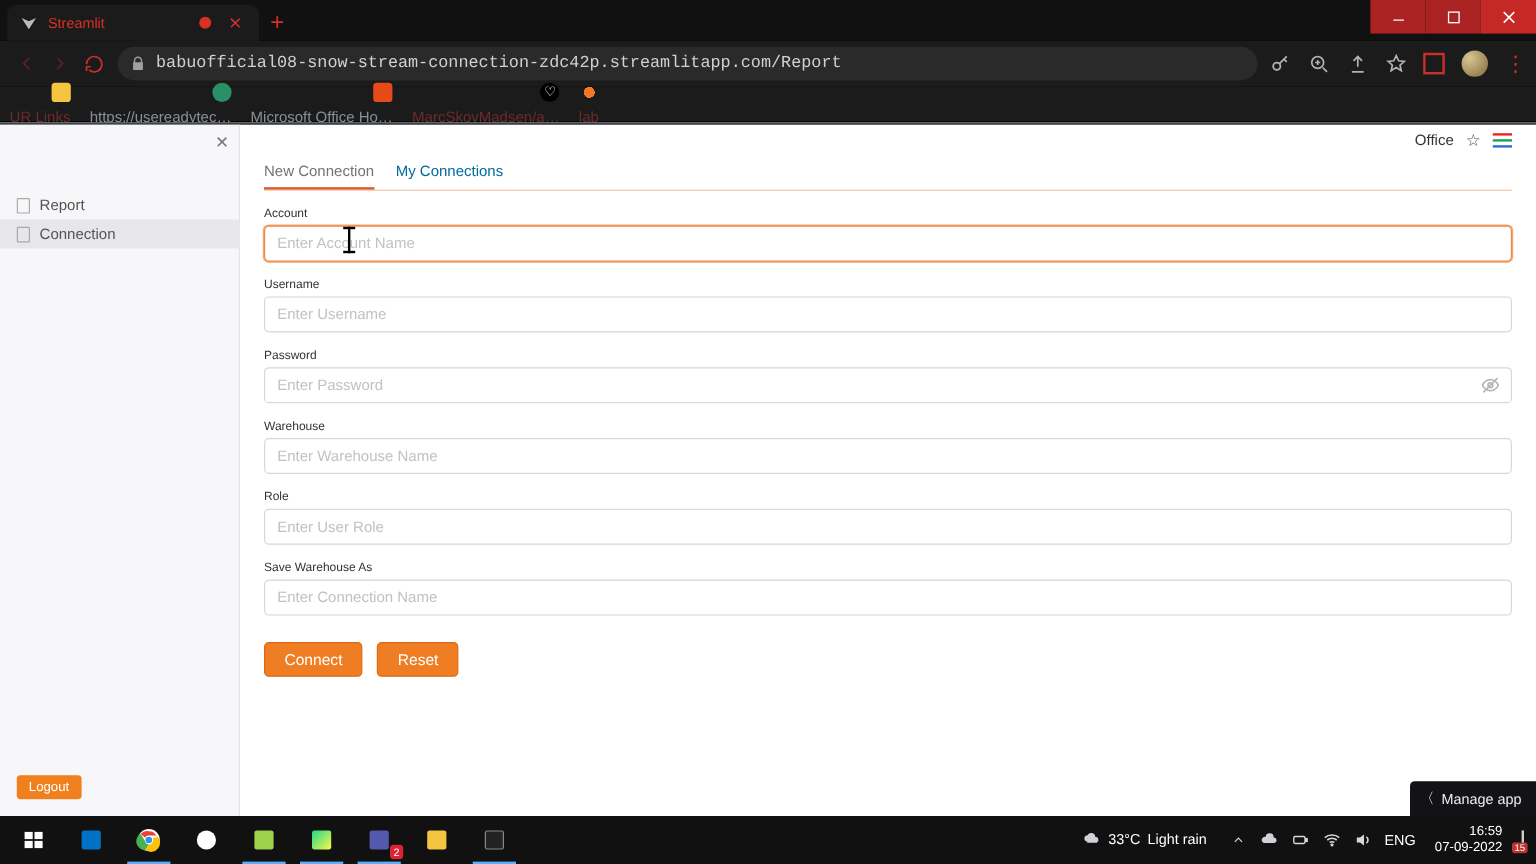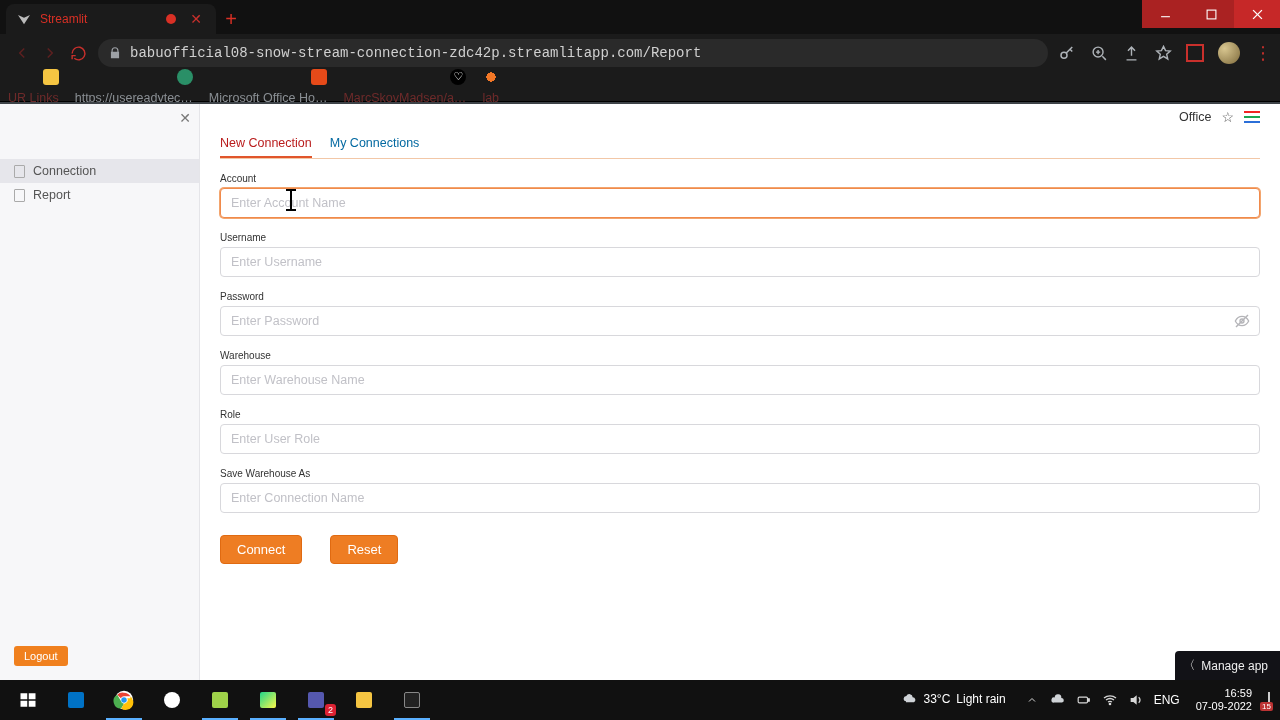--- a/index.html
+++ b/index.html
@@ -47,28 +47,28 @@
   .logout { background:#f0801e; color:#fff; font-size:11px; border:none; border-radius:3px; padding:4px 10px; cursor:pointer; }
   .main { flex:1; padding:0 20px 20px 20px; position:relative; overflow:auto; }
   .sl-head { display:flex; justify-content:flex-end; align-items:center; height:26px; gap:10px; font-size:12.5px; color:#333; }
   .sl-head .star { font-size:14px; color:#555;}
   .sl-head .hamb { width:16px; height:12px; display:flex; flex-direction:column; justify-content:space-between; cursor:pointer;}
   .sl-head .hamb span{height:2px;background:#f02424;}
   .sl-head .hamb span:nth-child(2){background:#1aa552;}
   .sl-head .hamb span:nth-child(3){background:#2b6fd8;}
   .tabs { display:flex; gap:18px; border-bottom:1px solid #f2c7a7; font-size:12.5px; }
   .tabs .tb { padding:6px 0; cursor:pointer; color:#0369a1; }
-  .tabs .tb.active { color:#b91c1c; border-bottom:2px solid #e1552b; }
+  .tabs .tb.active { color:#737373; border-bottom:2px solid #e1552b; }
   .field-label { font-size:10px; color:#333; margin-top:14px; margin-bottom:4px; display:block;}
   .input { width:100%; height:30px; border:1px solid #d8d8dc; border-radius:4px; padding:0 10px; font-size:12.5px; color:#333; background:#fff; }
   .input::placeholder { color:#c1c1c7; }
   .input.focused { border-color:#f08a4b; box-shadow:0 0 0 1px #f3a56e; }
   .input-wrap { position:relative; }
   .eye { position:absolute; right:10px; top:7px; width:16px; color:#b4b4b8; cursor:pointer;}
-  .btn-row { margin-top:22px; display:flex; gap:28px; }
+  .btn-row { margin-top:22px; display:flex; gap:12px; }
   .btn { background:#ee7d23; border:1px solid #e06a11; color:#fff; font-size:13px; border-radius:4px; padding:6px 16px; cursor:pointer; }
   .cursor-caret { position:absolute; left:70px; top:1px; width:2px; height:22px; background:#000; }
   .cursor-caret::before,.cursor-caret::after{content:"";position:absolute;left:-4px;width:10px;height:2px;background:#000;}
   .cursor-caret::before{top:0;} .cursor-caret::after{bottom:0;}
   .manage-app { position:absolute; right:0; bottom:0; background:#121217; color:#eee; font-size:12px; padding:6px 12px 6px 8px; display:flex; align-items:center; gap:6px; border-top-left-radius:4px; cursor:pointer; }
   .manage-app .chev { font-size:12px; }
   
   .taskbar { height:40px; background:#111; display:flex; align-items:center; padding:0 4px; color:#fff; font-size:12px; }
   .tb-item { width:48px; height:40px; display:flex; align-items:center; justify-content:center; cursor:pointer; position:relative;}
   .tb-item.active::after{content:"";position:absolute;bottom:0;left:6px;right:6px;height:2px;background:#5ab0ff;}
@@ -192,27 +192,27 @@
   <div class="bm">
     <span class="bm-fav" style="background:radial-gradient(circle,#f37726 40%,transparent 41%);"></span>
     <span class="lbl-dark">lab</span>
   </div>
 </div>
 
 <div class="app">
   <div class="sidebar">
     <span class="sidebar-close">✕</span>
     <div class="side-list">
+      <div class="side-item">
+        <span class="doc-icon"></span>
+        <span>Report</span>
+      </div>
       <div class="side-item active">
         <span class="doc-icon"></span>
         <span>Connection</span>
-      </div>
-      <div class="side-item">
-        <span class="doc-icon"></span>
-        <span>Report</span>
       </div>
     </div>
     <div class="logout-wrap">
       <button class="logout">Logout</button>
     </div>
   </div>
 
   <div class="main">
     <div class="sl-head">
       <span>Office</span>

